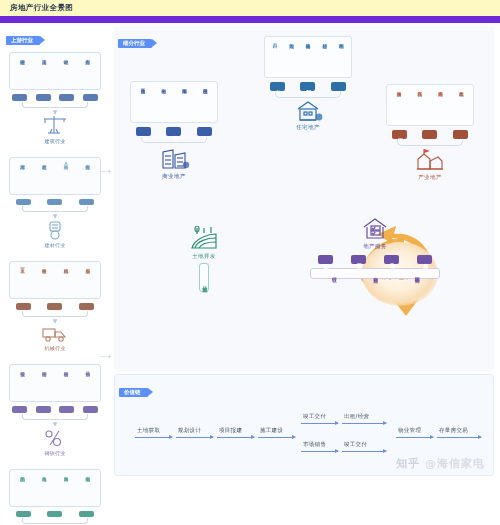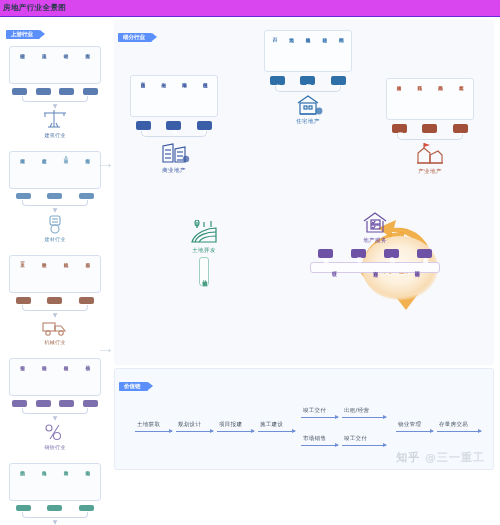--- a/index.html
+++ b/index.html
@@ -6,22 +6,22 @@
   body{
     width:500px;height:525px;
     background:#eef1f5;
     font-family:"DejaVu Sans","Liberation Sans",sans-serif;
     overflow:hidden;
   }
   .page{position:relative;width:500px;height:525px;background:#fff;}
 
   
   .titlebar{
-    height:16px;background:#d946ef;border-bottom:1px solid #6d28d9;
-    display:flex;align-items:center;padding-left:3px;
+    height:16px;background:#fef9c3;border-bottom:7px solid #6d28d9;
+    display:flex;align-items:center;padding-left:10px;
   }
   .titlebar .title{font-size:7.5px;font-weight:bold;color:#2c3a4d;letter-spacing:.4px;}
 
   
   .body{position:relative;display:flex;height:509px;background:#fff;}
 
   
   .leftcol{width:110px;flex:0 0 110px;position:relative;padding:4px 0 0 0;}
   .sec-label{
     display:inline-block;font-size:5.5px;color:#fff;font-weight:bold;
@@ -541,19 +541,19 @@
           <div class="chain-arrow" style="left:227px;top:76px;width:44px;"></div>
 
           <div class="chain-lbl" style="left:283px;top:52px;">物业管理</div>
           <div class="chain-arrow" style="left:281px;top:62px;width:37px;"></div>
           <div class="chain-lbl" style="left:324px;top:52px;">存量房交易</div>
           <div class="chain-arrow" style="left:322px;top:62px;width:44px;"></div>
         </div>
 
         <div class="watermark">
           <span class="wm-zh">知乎</span>
-          <span>@三一重工</span>
+          <span>@海信家电</span>
         </div>
       </div>
 
     </div>
   </div>
 </div>
 
 </body></html>

